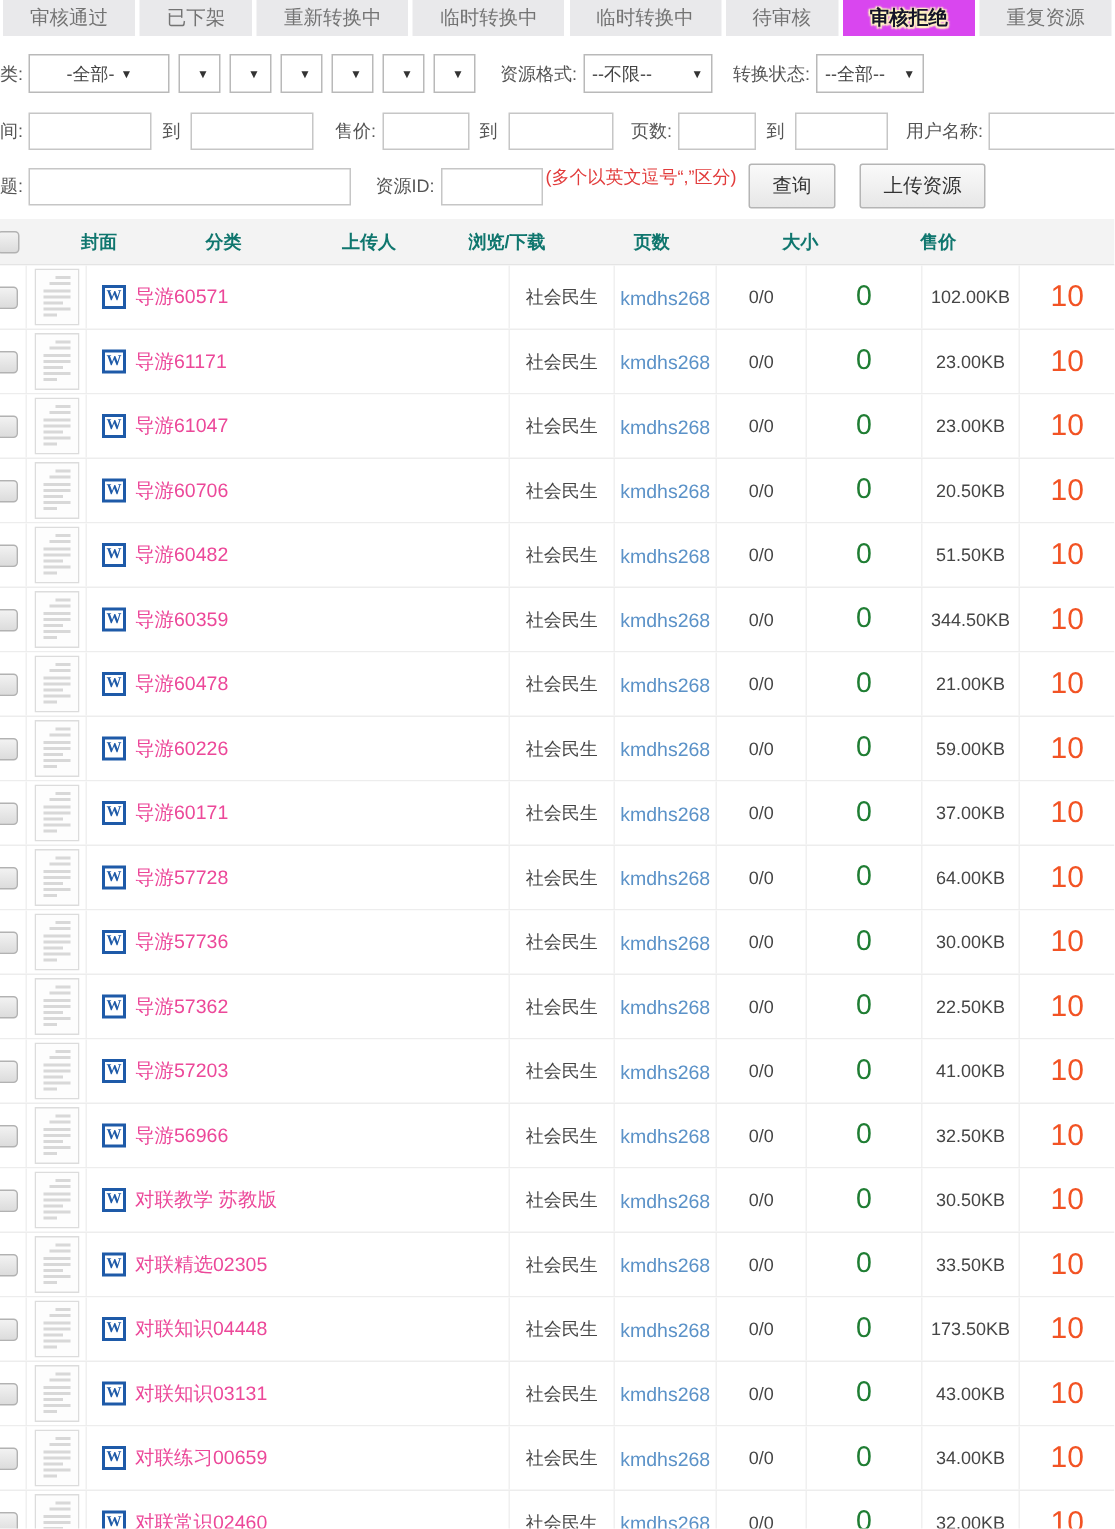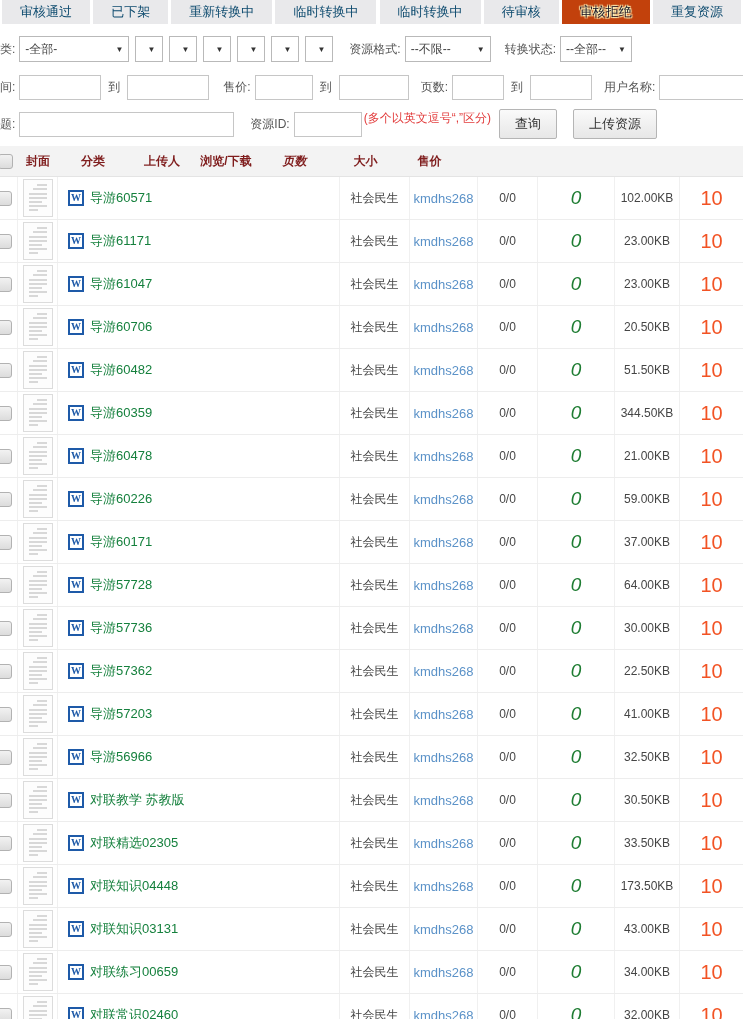--- a/index.html
+++ b/index.html
@@ -4,71 +4,71 @@
 <style>
   * { margin:0; padding:0; box-sizing:border-box; }
   html,body { width:743px; height:1019px; overflow:hidden; background:#fff;
     font-family:"Liberation Sans","DejaVu Sans",sans-serif; font-size:12px; color:#444; }
   .page { width:743px; height:1019px; overflow:hidden; position:relative; }
 
   
   .tabbar { display:flex; justify-content:space-between; align-items:flex-start;
     height:24px; margin:0 2px 12px 2px; }
   .tab { height:24px; padding:0 18px; display:flex; align-items:center; justify-content:center;
-    background:#e9e9eb; color:#0c4a6e; font-size:13px; cursor:pointer; white-space:nowrap; }
-  .tab.selected { background:#c2410c; color:#14142a; font-weight:normal;
+    background:#e9e9eb; color:#737373; font-size:13px; cursor:pointer; white-space:nowrap; }
+  .tab.selected { background:#d946ef; color:#14142a; font-weight:bold;
     text-shadow:-1px -1px 1px #fff9c0, 1px 1px 1px #fff9c0, -1px 1px 1px #fff9c0, 1px -1px 1px #fff9c0; }
 
   
   .frow { display:flex; align-items:center; }
   .frow1 { margin-bottom:12px; height:26px; }
   .frow2 { margin-bottom:10px; height:26px; }
   .frow3 { margin-bottom:8px; height:28px; }
   .flabel { color:#555; margin-right:4px; white-space:nowrap; font-size:12px; }
   .select { border:1px solid #b9b9b9; background:#fff; height:26px; display:flex;
     align-items:center; justify-content:space-between; padding:0 5px; color:#444;
     cursor:pointer; margin-right:6px; }
   .select .arrow { font-size:8px; color:#333; margin-left:4px; }
-  .select.big { width:110px; }
+  .select.big { width:94px;justify-content:center; }
   .select.small { width:28px; justify-content:center; }
   .select.fmt { width:86px;text-align:right; }
   .select.status { width:72px;align-items:center; }
   .tinput { border:1px solid #c6c6c6; background:#fff; height:25px; padding:0 4px;
     font-size:12px; font-family:inherit; color:#333; }
   .to { margin:0 7px; color:#555; }
   .btn { background:linear-gradient(#fafafa,#e7e7e7); border:1px solid #b5b5b5;
     border-radius:2px; padding:5px 15px; font-size:13px; color:#333; cursor:pointer;
     font-family:inherit; white-space:nowrap; }
   .hint { color:#e23c3c; font-size:12px; margin:0 8px 12px 2px; white-space:nowrap; }
 
   
   .thead { display:flex; align-items:center; background:#f3f3f3; height:31px;
-    font-weight:bold; color:#7f1d1d; border-bottom:1px solid #e4e4e4; }
+    font-weight:bold; color:#0f766e; border-bottom:1px solid #e4e4e4;gap:28px; }
   .trow { display:flex; align-items:center; height:43px; border-bottom:1px solid #ededed; background:#fff; }
   .cell { display:flex; align-items:center; justify-content:center; height:100%; }
   .trow .cell { border-right:1px solid #f0f0f0; }
   .trow .cell:last-child { border-right:none; }
   .col-check { width:18px; }
   .col-cover { width:40px; }
   .col-title { width:282px; justify-content:flex-start; padding-left:10px; }
   .thead .col-title { justify-content:center; padding-left:0; }
   .col-cat  { width:70px; }
   .col-up   { width:68px;text-align:right; }
   .col-views{ width:60px; }
-  .col-pages{ width:77px;font-style:italic; }
+  .col-pages{ width:77px; }
   .col-size { width:65px; }
   .col-price{ width:63px;text-align:center; }
 
   .checkbox { width:15px; height:15px; border:1px solid #b2b2b2; border-radius:3px;
     background:linear-gradient(#f2f2f2,#dcdcdc); margin-left:-8px; flex:0 0 auto; }
   .thumb { width:30px; height:38px; display:block; }
   .wicon { width:16px; height:16px; border:2px solid #1e5aa8; color:#1e5aa8; background:#fff;
     font-weight:bold; font-size:10px; line-height:12px; text-align:center; margin-right:6px;
     flex:0 0 auto; font-family:"Liberation Serif","DejaVu Serif",serif; }
-  .titlelink { color:#15803d; font-size:13px; text-decoration:none; cursor:pointer;
+  .titlelink { color:#ec4899; font-size:13px; text-decoration:none; cursor:pointer;
     white-space:nowrap; overflow:hidden;text-align:right; }
   .uplink { color:#5b92c8; font-size:13px; text-decoration:none; cursor:pointer; }
   .catcell, .viewscell, .sizecell { color:#454545; font-size:12px; }
   .pagescell { color:#1f7d33; font-size:19px; }
   .pricecell { color:#f25324; font-size:20px; }
 </style>
 </head>
 <body>
 
 <div class="page">

